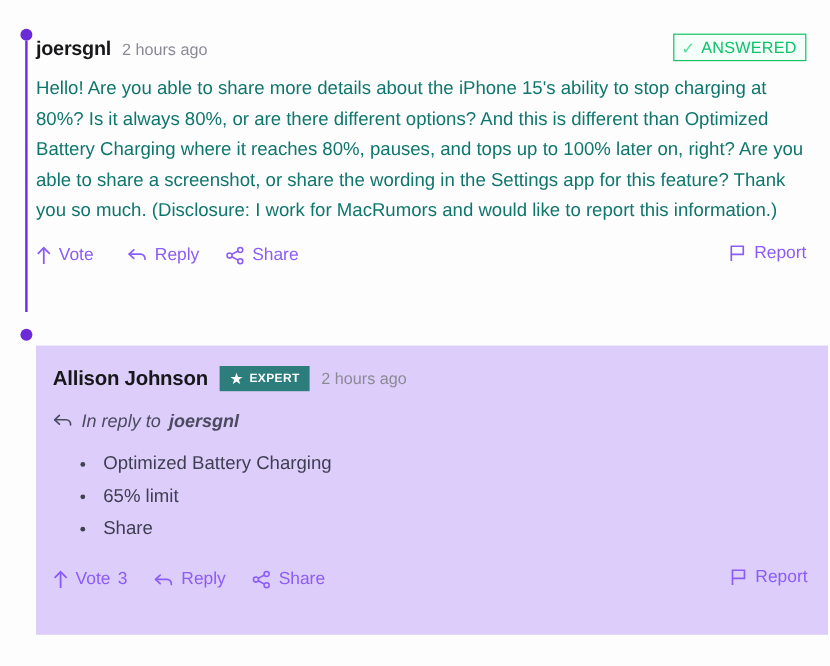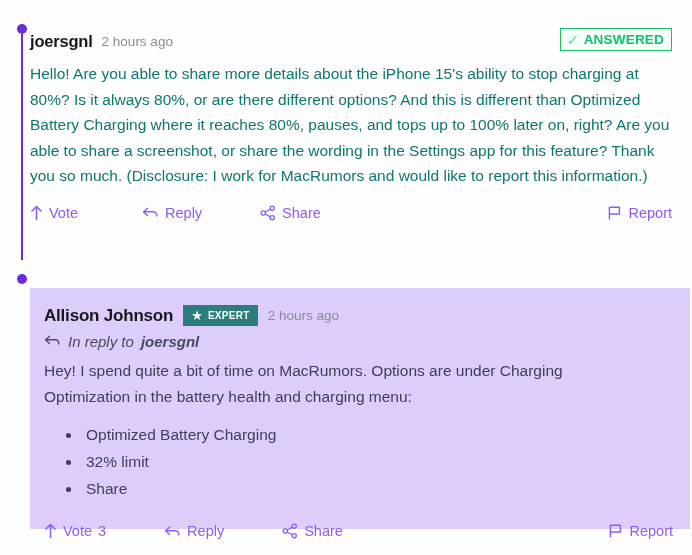--- a/index.html
+++ b/index.html
@@ -77,40 +77,38 @@
   }
   .answered-badge .check {
     color: #5cd99a;
     font-size: 14px;
     line-height: 1;
     font-weight: normal;
   }
   .answered-badge .label {
     color: #0ec26a;
     font-size: 13.5px;
-    font-weight: bold;
+    font-weight: normal;
     letter-spacing: 0.2px;
   }
 
   .comment-body {
     margin-top: 9px;
     font-size: 15.5px;
     line-height: 25.6px;
     color: #0f766e;
     max-width: 648px;
   }
 
   
   .actions {
     display: flex;
-    align-items: center;
     position: relative;
     margin-top: 14px;
     height: 20px;
-    gap: 36px;
   }
   .action {
     display: inline-flex;
     align-items: center;
     gap: 6px;
     color: #8b5cf6;
     font-size: 14.5px;
     cursor: pointer;
     margin-right: 22px;
     white-space: nowrap;
@@ -157,21 +155,21 @@
     color: #ffffff;
     font-size: 10px;
     font-weight: bold;
     letter-spacing: 0.3px;
   }
 
   .in-reply-to {
     display: flex;
     align-items: flex-start;
     gap: 7px;
-    margin-top: 6px;
+    margin-top: 16px;
     font-size: 15px;
     font-style: italic;
     color: #4b4b60;
   }
   .in-reply-to .target { font-weight: bold; }
 
   .comment-reply .comment-body {
     margin-top: 8px;
     max-width: 600px;
     color: #3f3f52;
@@ -279,25 +277,24 @@
       <span>
         <svg width="17" height="14" viewBox="0 0 17 14" fill="none" stroke="#4b4b60" stroke-width="1.4" stroke-linecap="round" stroke-linejoin="round">
           <path d="M5.5 3.2 L1.6 6.8 L5.5 10.4"></path>
           <path d="M1.8 6.8 H11.2 a3.6 3.6 0 0 1 3.6 3.6 v0.6"></path>
         </svg>
       </span>
       <span>In reply to</span>
       <span class="target">joersgnl</span>
     </div>
 
-    <div class="comment-body">Hey! I spend quite a bit of time on MacRumors. Options are under Charging Optimization in the battery health and charging menu:</div>
 
     <ul class="bullets">
       <li>Optimized Battery Charging</li>
-      <li>32% limit</li>
+      <li>65% limit</li>
       <li>Share</li>
     </ul>
 
     <div class="actions">
 
       <span class="action">
         <span>
           <svg width="13" height="16" viewBox="0 0 13 16" fill="none" stroke="#8b5cf6" stroke-width="1.5">
             <path d="M6.5 15 L6.5 2"></path>
               <path d="M1.5 6.5 L6.5 1.5 L11.5 6.5"></path>

